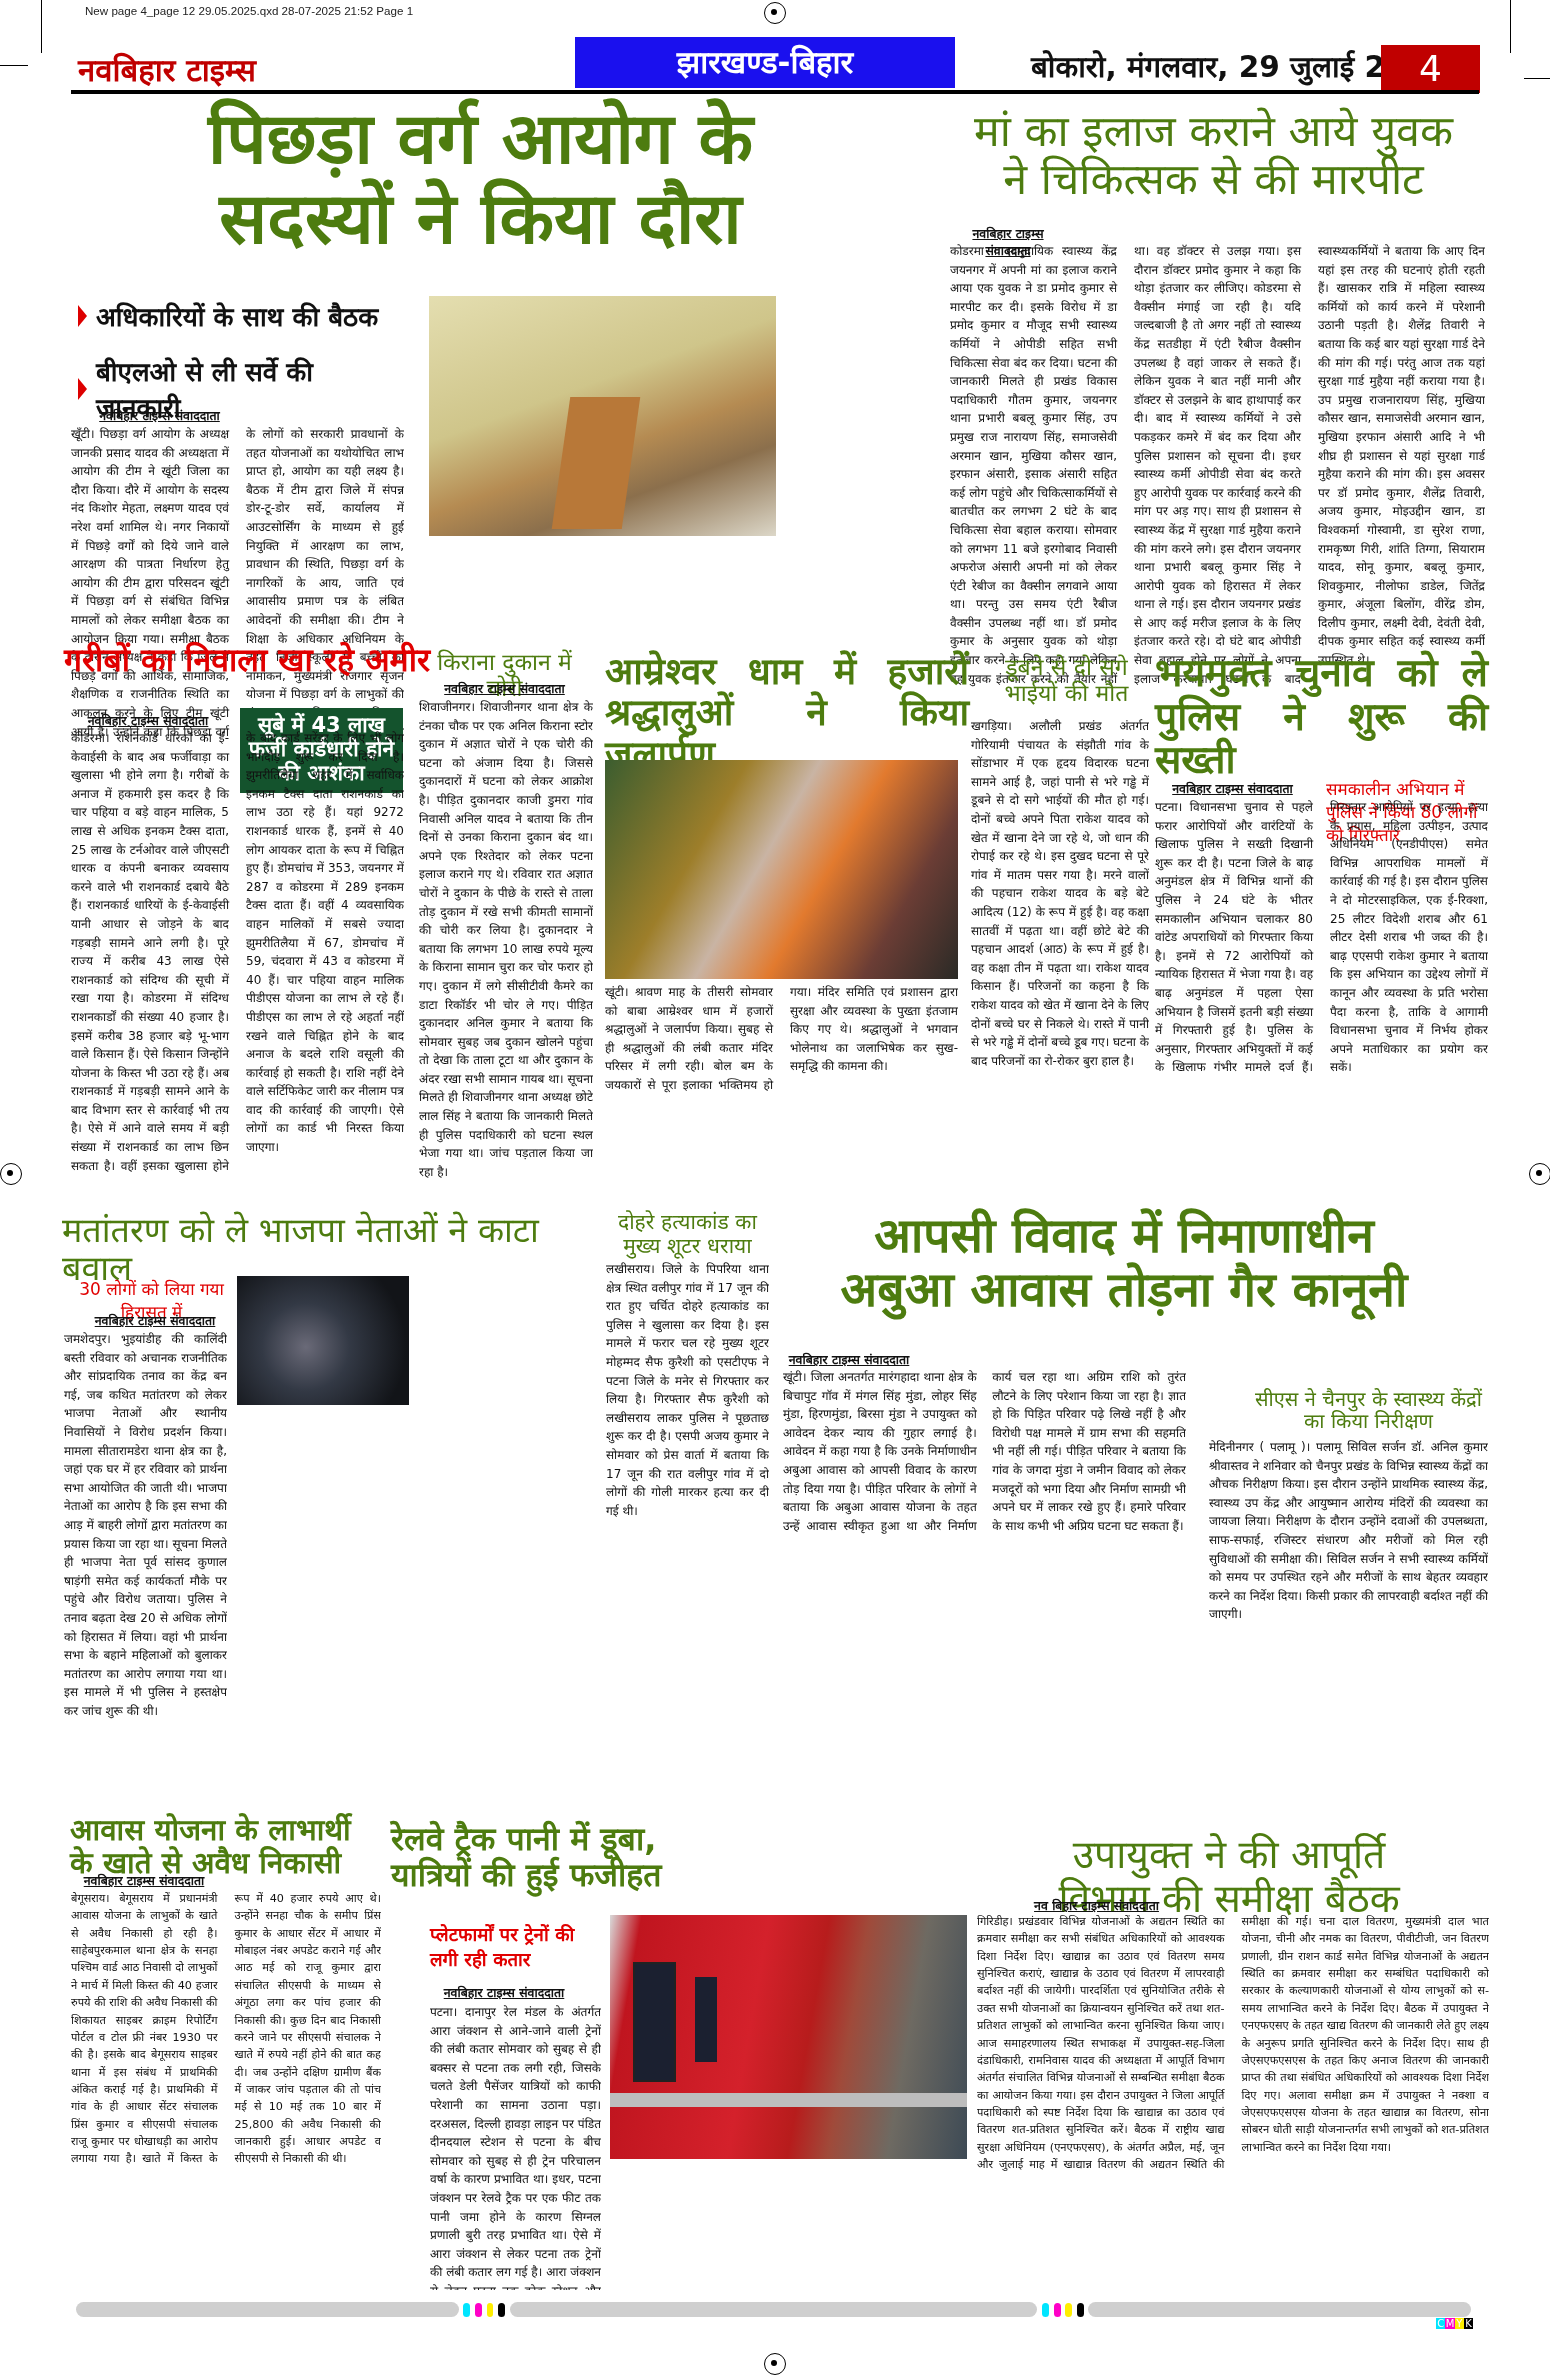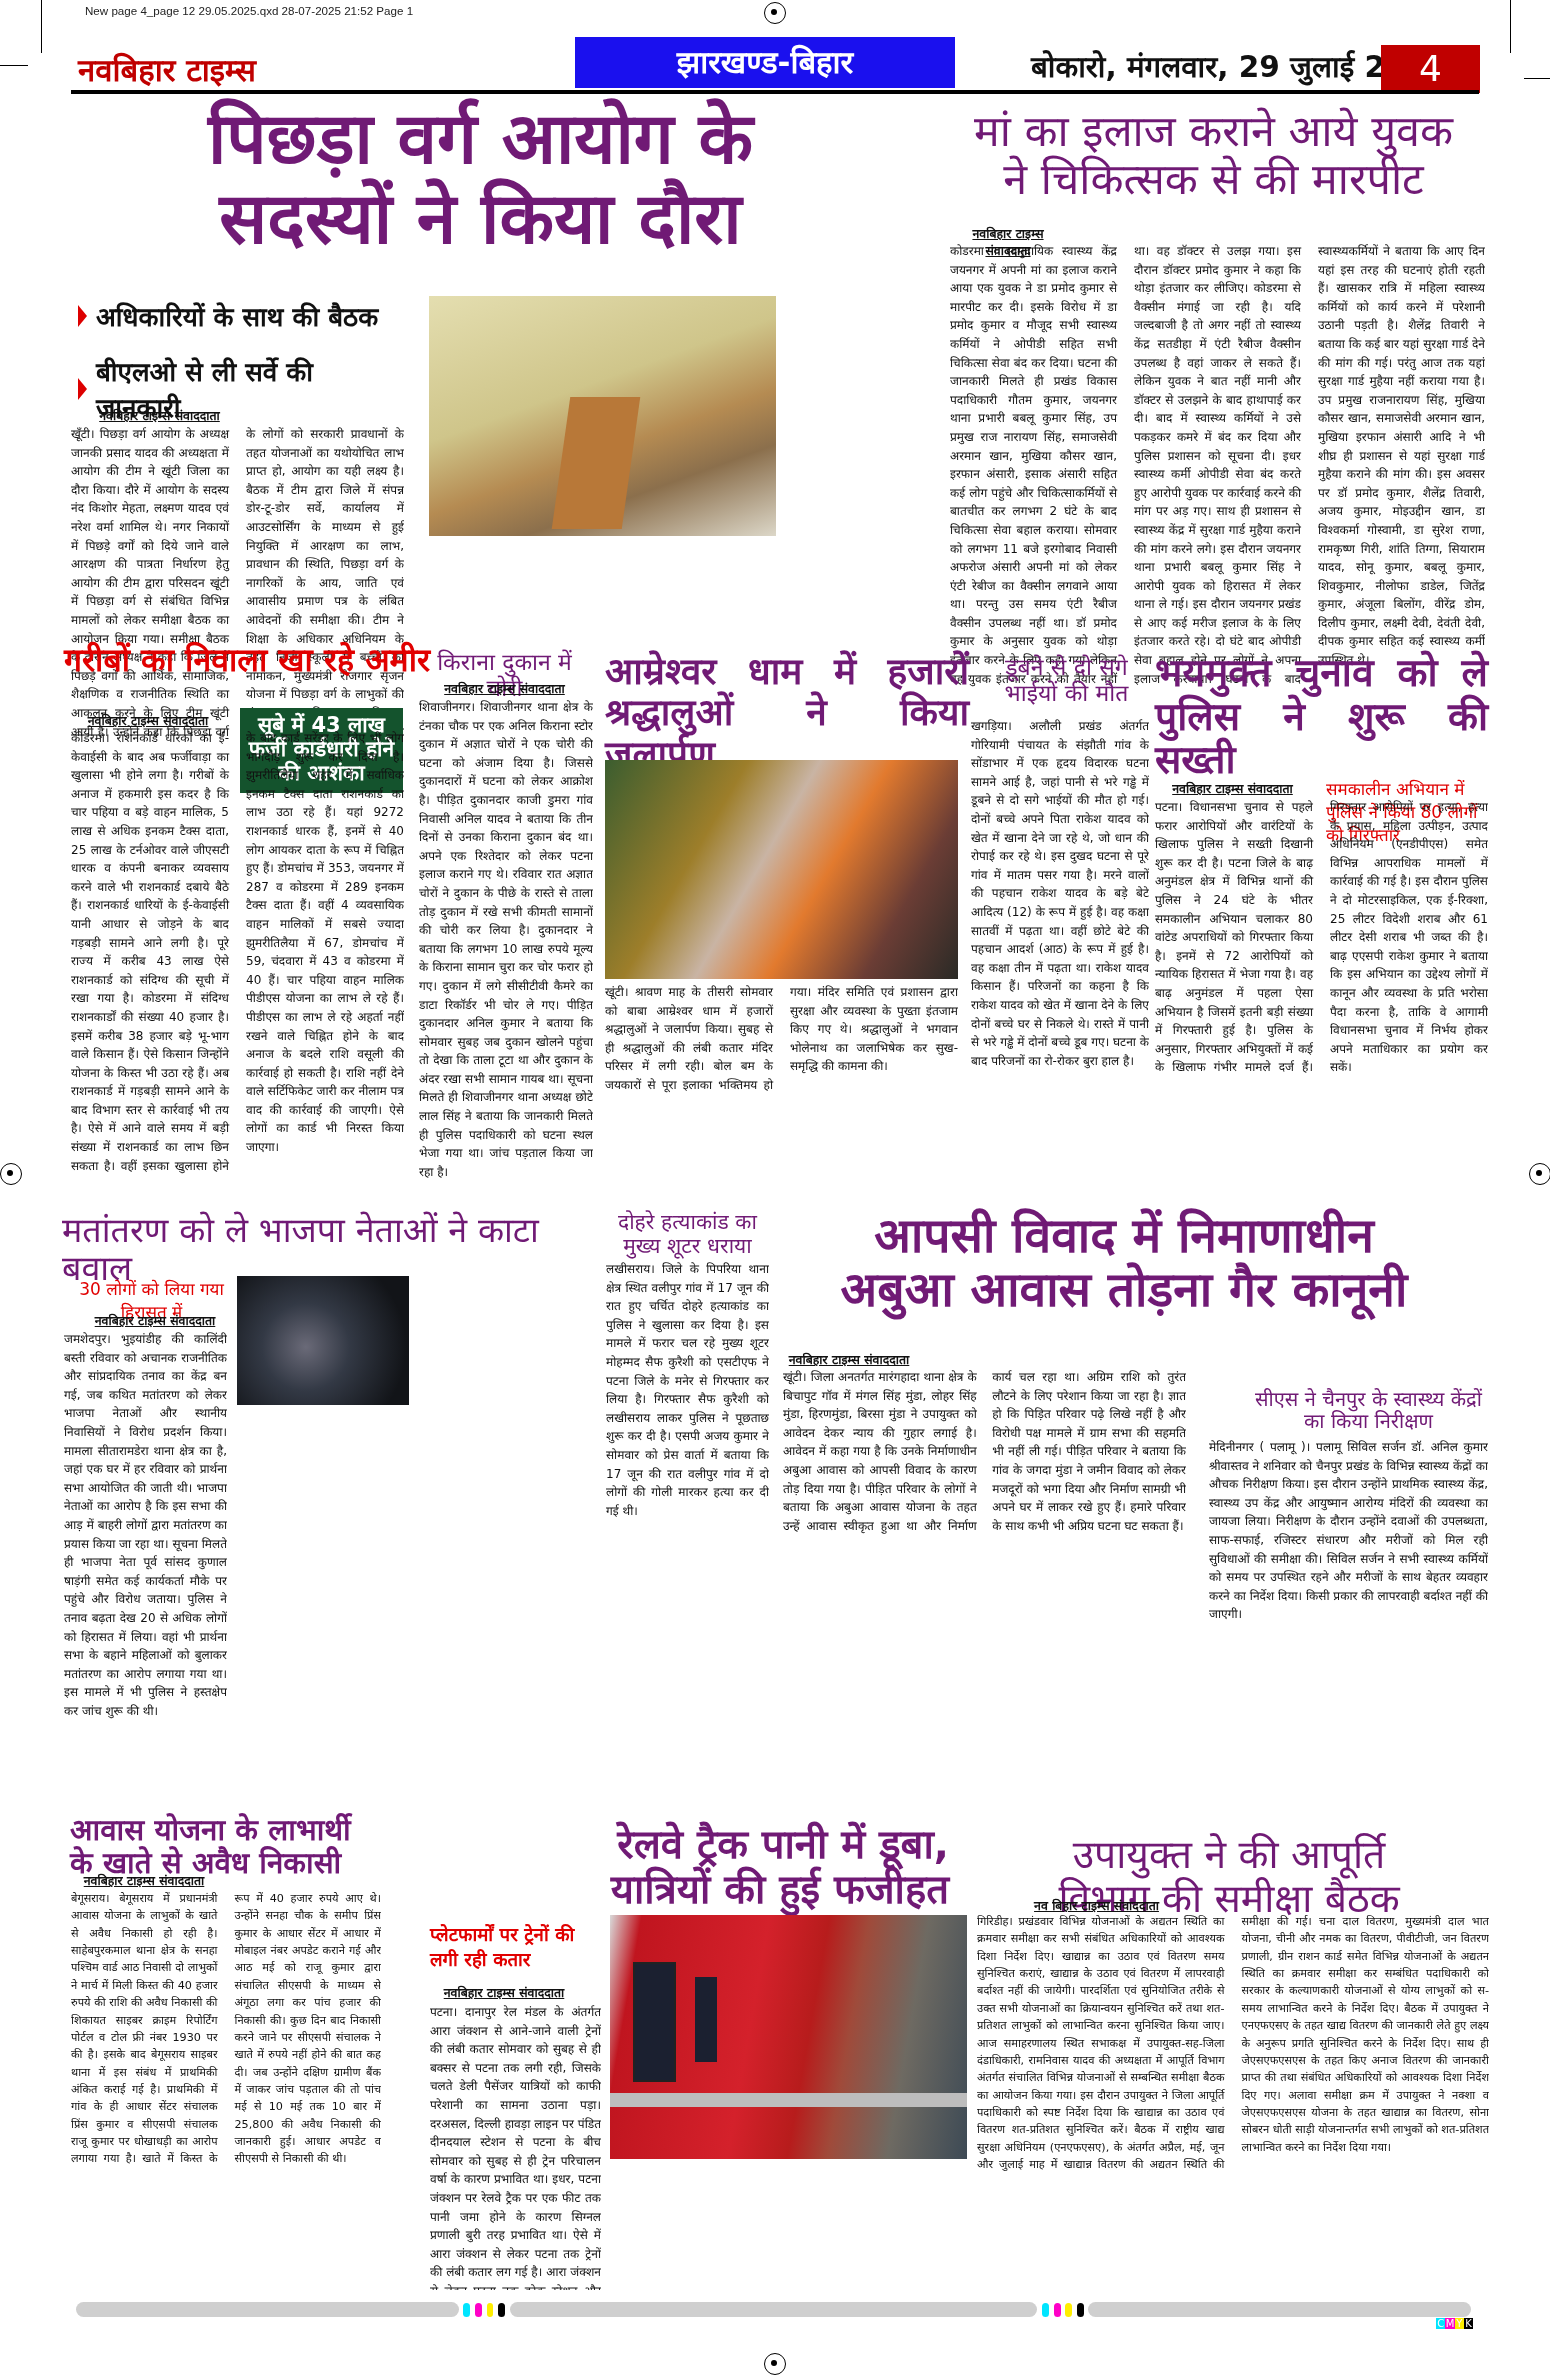--- a/index.html
+++ b/index.html
@@ -7,21 +7,21 @@
   .abs{position:absolute;}
   .slug{left:85px;top:3.9px;font-size:11.6px;font-family:"Liberation Sans",sans-serif;color:#222;}
   .crop{background:#000;}
   .reg{width:22px;height:22px;border:1.6px solid #000;border-radius:50%;box-sizing:border-box;}
   .reg::after{content:"";position:absolute;left:6.2px;top:6.2px;width:6.2px;height:6.2px;background:#000;border-radius:50%;}
   .masthead-name{left:78px;top:48px;font-size:31px;font-weight:bold;color:#c00000;}
   .section-band{left:575px;top:37px;width:380px;height:51px;background:#1a10ee;color:#fff;font-size:31px;font-weight:bold;text-align:center;line-height:51px;}
   .dateline{left:1031px;top:45px;font-size:29.5px;font-weight:bold;color:#111;}
   .pageno{left:1381px;top:45px;width:99px;height:48px;background:#c00000;color:#fff;font-size:36px;text-align:center;line-height:48px;}
   .rule{left:71px;top:90px;width:1408px;height:3.9px;background:#000;}
-  .hl{font-weight:bold;line-height:1.12;color:#701a75;}
+  .hl{font-weight:bold;line-height:1.12;color:#4d7c0f;}
   .red{color:#e10000;}
   .byline{font-size:12.4px;font-weight:bold;text-decoration:underline;text-align:center;}
   .body{font-size:12px;line-height:1.55;text-align:justify;color:#111;}
   .col2{column-count:2;column-gap:17px;}
   .col3{column-count:3;column-gap:17px;}
   .photo{overflow:hidden;}
   .bullet{display:flex;align-items:center;gap:9px;font-size:26px;font-weight:bold;}
   .bullet .tri{width:0;height:0;border-top:11px solid transparent;border-bottom:11px solid transparent;border-left:9.3px solid #d00;}
   .inverse{background:#14532d;color:#fff;text-align:center;font-weight:bold;}
   .colorbar{height:15.5px;border-radius:7.8px;background:#cfcfcf;}
@@ -147,21 +147,21 @@
 <section>
   <div class="abs hl" style="left:70px;top:1814px;width:302px;font-size:29.5px;font-weight:bold;">
     <div>आवास योजना के लाभार्थी</div>
     <div>के खाते से अवैध निकासी</div>
   </div>
   <div class="abs byline" style="left:74px;top:1872px;width:140px;">नवबिहार टाइम्स संवाददाता</div>
   <div class="abs body col2" style="left:71px;top:1890px;width:310px;height:399px;overflow:hidden;font-size:11.2px;">बेगूसराय। बेगूसराय में प्रधानमंत्री आवास योजना के लाभुकों के खाते से अवैध निकासी हो रही है। साहेबपुरकमाल थाना क्षेत्र के सनहा पश्चिम वार्ड आठ निवासी दो लाभुकों ने मार्च में मिली किस्त की 40 हजार रुपये की राशि की अवैध निकासी की शिकायत साइबर क्राइम रिपोर्टिंग पोर्टल व टोल फ्री नंबर 1930 पर की है। इसके बाद बेगूसराय साइबर थाना में इस संबंध में प्राथमिकी अंकित कराई गई है। प्राथमिकी में गांव के ही आधार सेंटर संचालक प्रिंस कुमार व सीएसपी संचालक राजू कुमार पर धोखाधड़ी का आरोप लगाया गया है। खाते में किस्त के रूप में 40 हजार रुपये आए थे। उन्होंने सनहा चौक के समीप प्रिंस कुमार के आधार सेंटर में आधार में मोबाइल नंबर अपडेट कराने गई और आठ मई को राजू कुमार द्वारा संचालित सीएसपी के माध्यम से अंगूठा लगा कर पांच हजार की निकासी की। कुछ दिन बाद निकासी करने जाने पर सीएसपी संचालक ने खाते में रुपये नहीं होने की बात कह दी। जब उन्होंने दक्षिण ग्रामीण बैंक में जाकर जांच पड़ताल की तो पांच मई से 10 मई तक 10 बार में 25,800 की अवैध निकासी की जानकारी हुई। आधार अपडेट व सीएसपी से निकासी की थी।</div>
 </section>
 
 <section>
-  <div class="abs hl" style="left:391px;top:1822px;width:558px;font-size:40px;text-align:right;">
+  <div class="abs hl" style="left:391px;top:1822px;width:558px;font-size:32px;text-align:left;">
     <div>रेलवे ट्रैक पानी में डूबा,</div>
     <div>यात्रियों की हुई फजीहत</div>
   </div>
   <div class="abs hl red" style="left:430px;top:1922px;width:171px;font-size:18.6px;line-height:1.35;">प्लेटफार्मों पर ट्रेनों की लगी रही कतार</div>
   <div class="abs byline" style="left:434px;top:1984px;width:140px;">नवबिहार टाइम्स संवाददाता</div>
   <div class="abs photo" style="left:610px;top:1915px;width:357px;height:244px;background:linear-gradient(100deg,#d9d9d9 0%,#c0151f 8%,#d4212b 40%,#b71c1c 55%,#a04a3a 65%,#6e6a62 80%,#3d4a55 100%);">
     <div style="position:absolute;left:23px;top:47px;width:39px;height:116px;background:#1b2030;border:2.3px solid #222;"></div>
     <div style="position:absolute;left:85px;top:62px;width:22px;height:85px;background:#1b2030;"></div>
     <div style="position:absolute;left:0;top:178px;width:357px;height:14px;background:#bdbdbd;"></div>
   </div>

